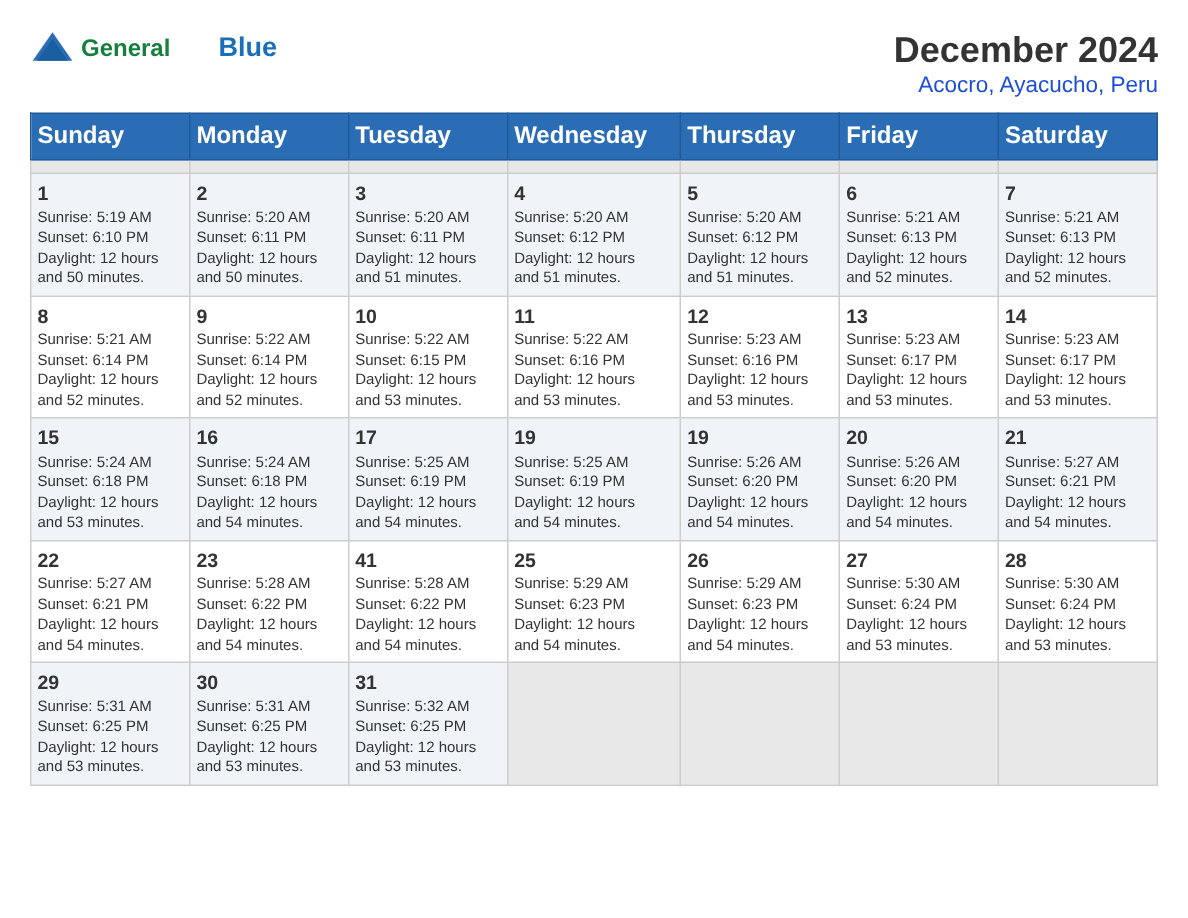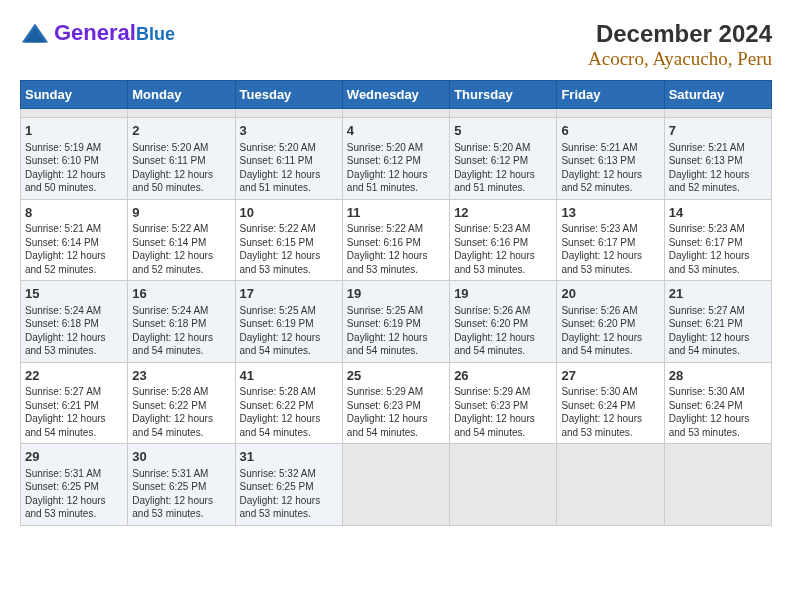--- a/index.html
+++ b/index.html
@@ -27,36 +27,35 @@
     }
     .title-block {
       text-align: right;
     }
     .title-block h1 {
       font-size: 24px;
       font-weight: bold;
       color: #333;
     }
     .title-block h2 {
-      font-size: 19px;
+      font-size: 15px;
       font-weight: normal;
-      color: #a16207;
-      font-family: Liberation Serif, serif;
+      color: #1d4ed8;
     }
     table {
       width: 100%;
       border-collapse: collapse;
       font-size: 10.5px;
     }
     thead tr th {
       background-color: #2a6db5;
       color: #fff;
       padding: 6px 4px;
       text-align: left;
-      font-size: 13px;
+      font-size: 16px;
       font-weight: bold;
       border: 1px solid #1e5a9a;
     }
     tbody tr td {
       border: 1px solid #ccc;
       padding: 4px 4px;
       vertical-align: top;
       line-height: 1.35;
       color: #333;
     }
@@ -83,21 +82,21 @@
 </head>
 <body>
 
 <div class="header">
   <div class="logo">
     <svg class="logo-icon" viewBox="0 0 40 30" xmlns="http://www.w3.org/2000/svg">
       <polygon points="20,2 38,28 2,28" fill="#2a6db5"></polygon>
       <polygon points="20,8 34,28 6,28" fill="#1a5fa0"></polygon>
     </svg>
     <div>
-      <span style="font-size:22px;font-weight:bold;color:#6d28d9;">General</span><span style="font-size:18px;font-weight:bold;color:#1a6fba;">Blue</span>
+      <span style="font-size:16px;font-weight:bold;color:#15803d;">General</span><span style="font-size:18px;font-weight:bold;color:#1a6fba;margin-left:32px;">Blue</span>
     </div>
   </div>
   <div class="title-block">
     <h1>December 2024</h1>
     <h2>Acocro, Ayacucho, Peru</h2>
   </div>
 </div>
 
 <table>
   <thead>

